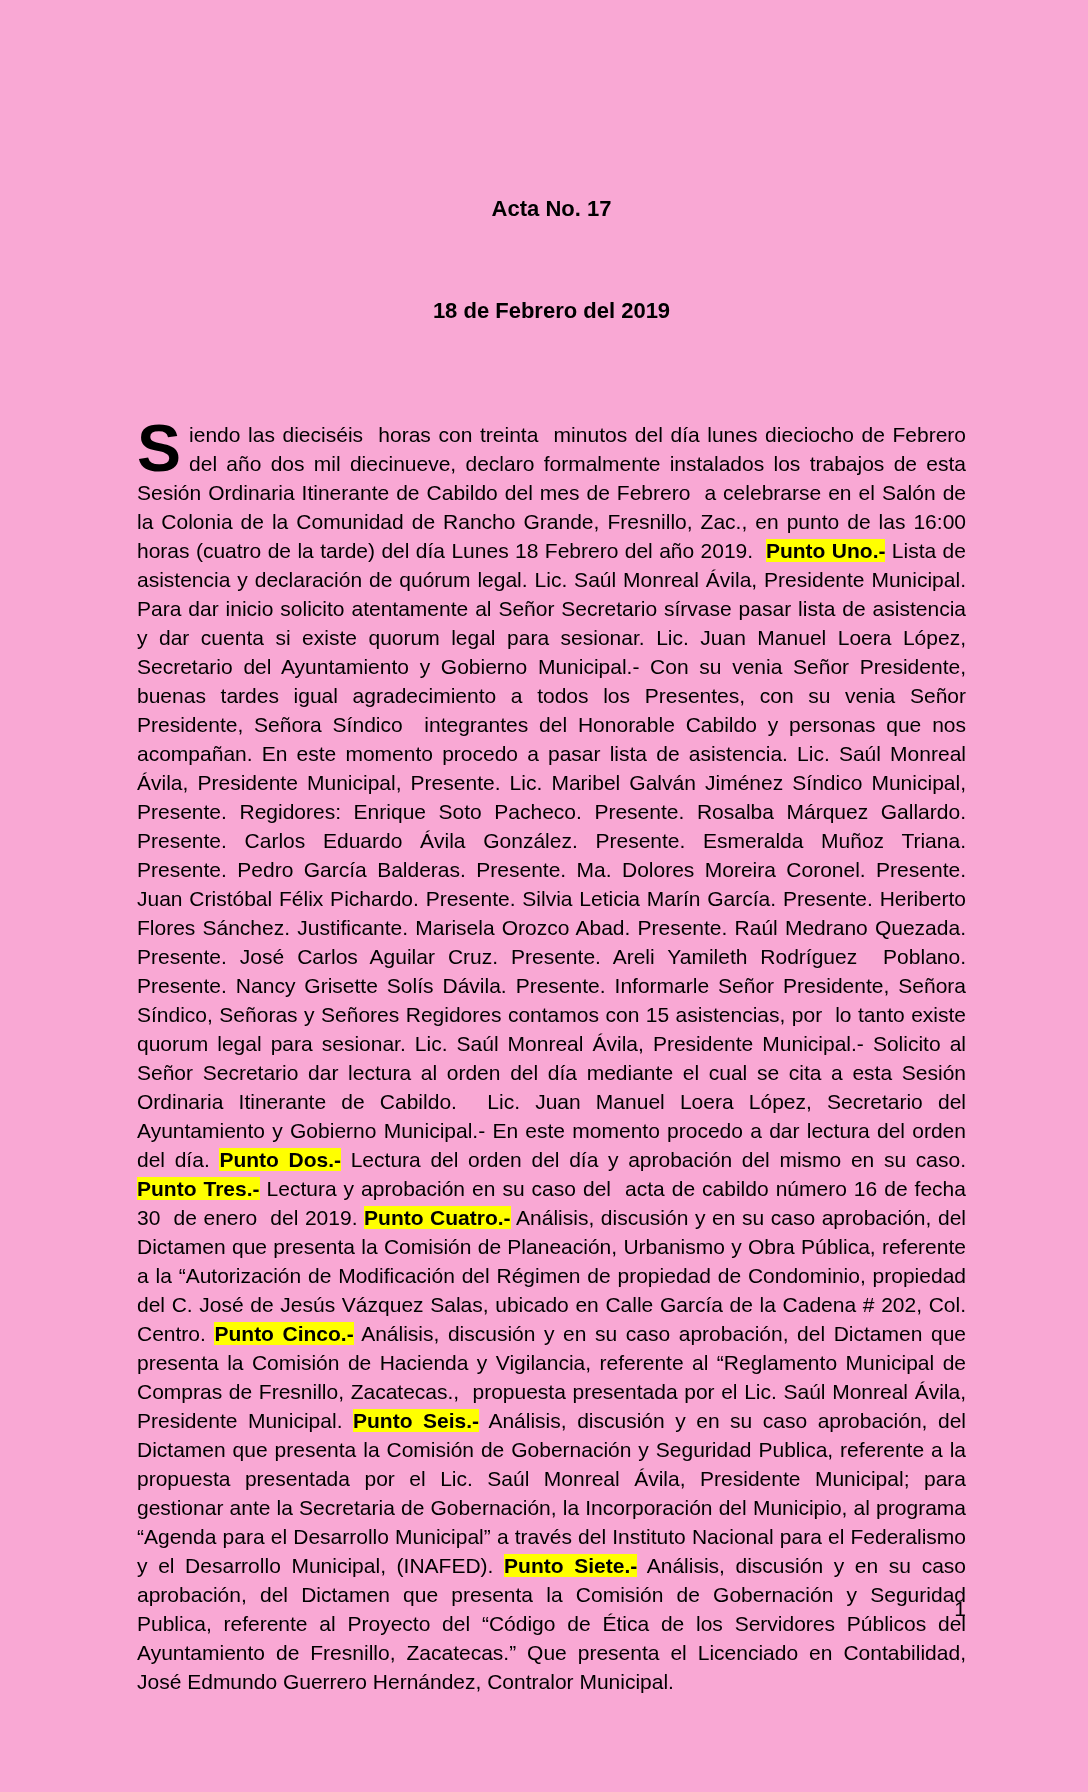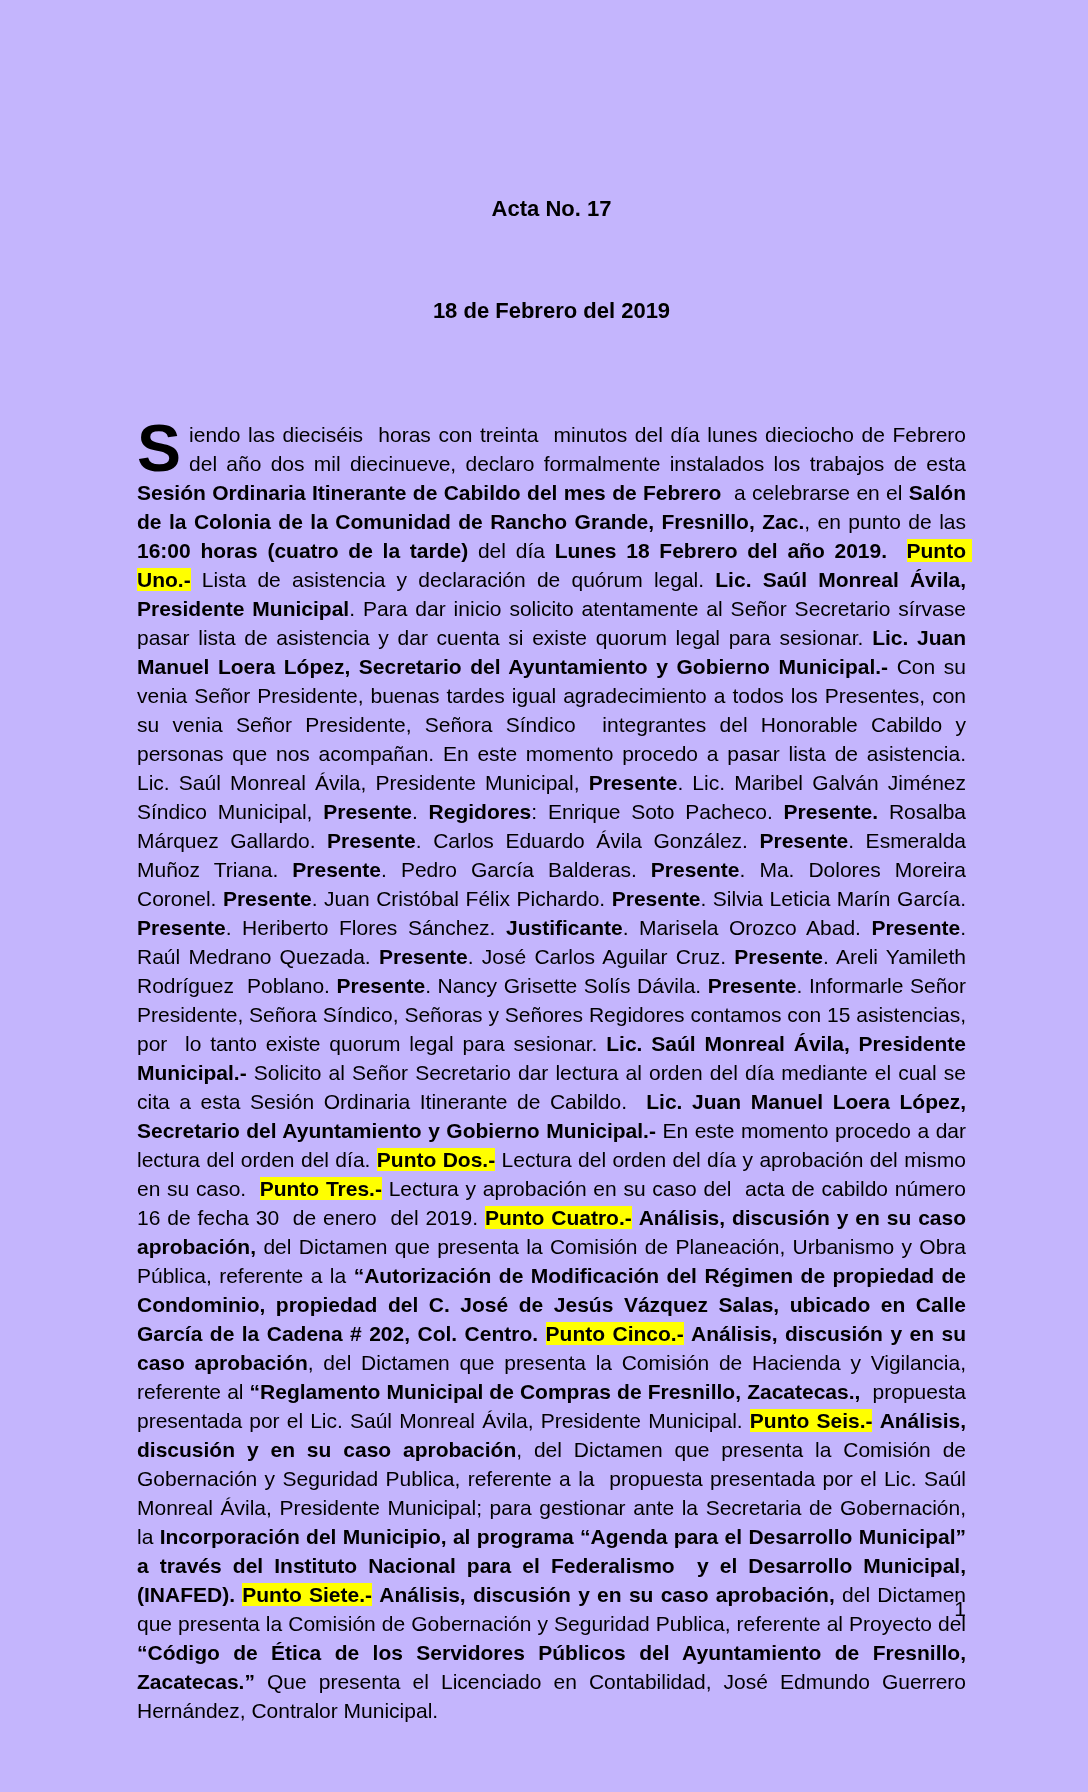--- a/index.html
+++ b/index.html
@@ -4,21 +4,21 @@
 <style>
   html, body {
     margin: 0;
     padding: 0;
     background: #ffffff;
   }
   .page {
     position: relative;
     width: 1088px;
     height: 1792px;
-    background: #c4b5fd;
+    background: #f9a8d4;
     overflow: hidden;
     font-family: "Liberation Sans", "DejaVu Sans", sans-serif;
     color: #000000;
   }
   .content {
     position: absolute;
     left: 137px;
     top: 124px;
     width: 829px;
   }
@@ -36,21 +36,21 @@
     text-align: justify;
     white-space: pre-wrap;
   }
   .dropcap {
     float: left;
     font-weight: 700;
     font-size: 66px;
     line-height: 50px;
     margin: 3px 8px 0 0;
   }
-  .b { font-weight: bold; }
+  .b { font-weight: normal; }
   .hl {
     font-weight: bold;
     background: var(--hl-color, #ffff00);
   }
   .page-number {
     position: absolute;
     left: 137px;
     top: 1596px;
     width: 829px;
     text-align: right;

